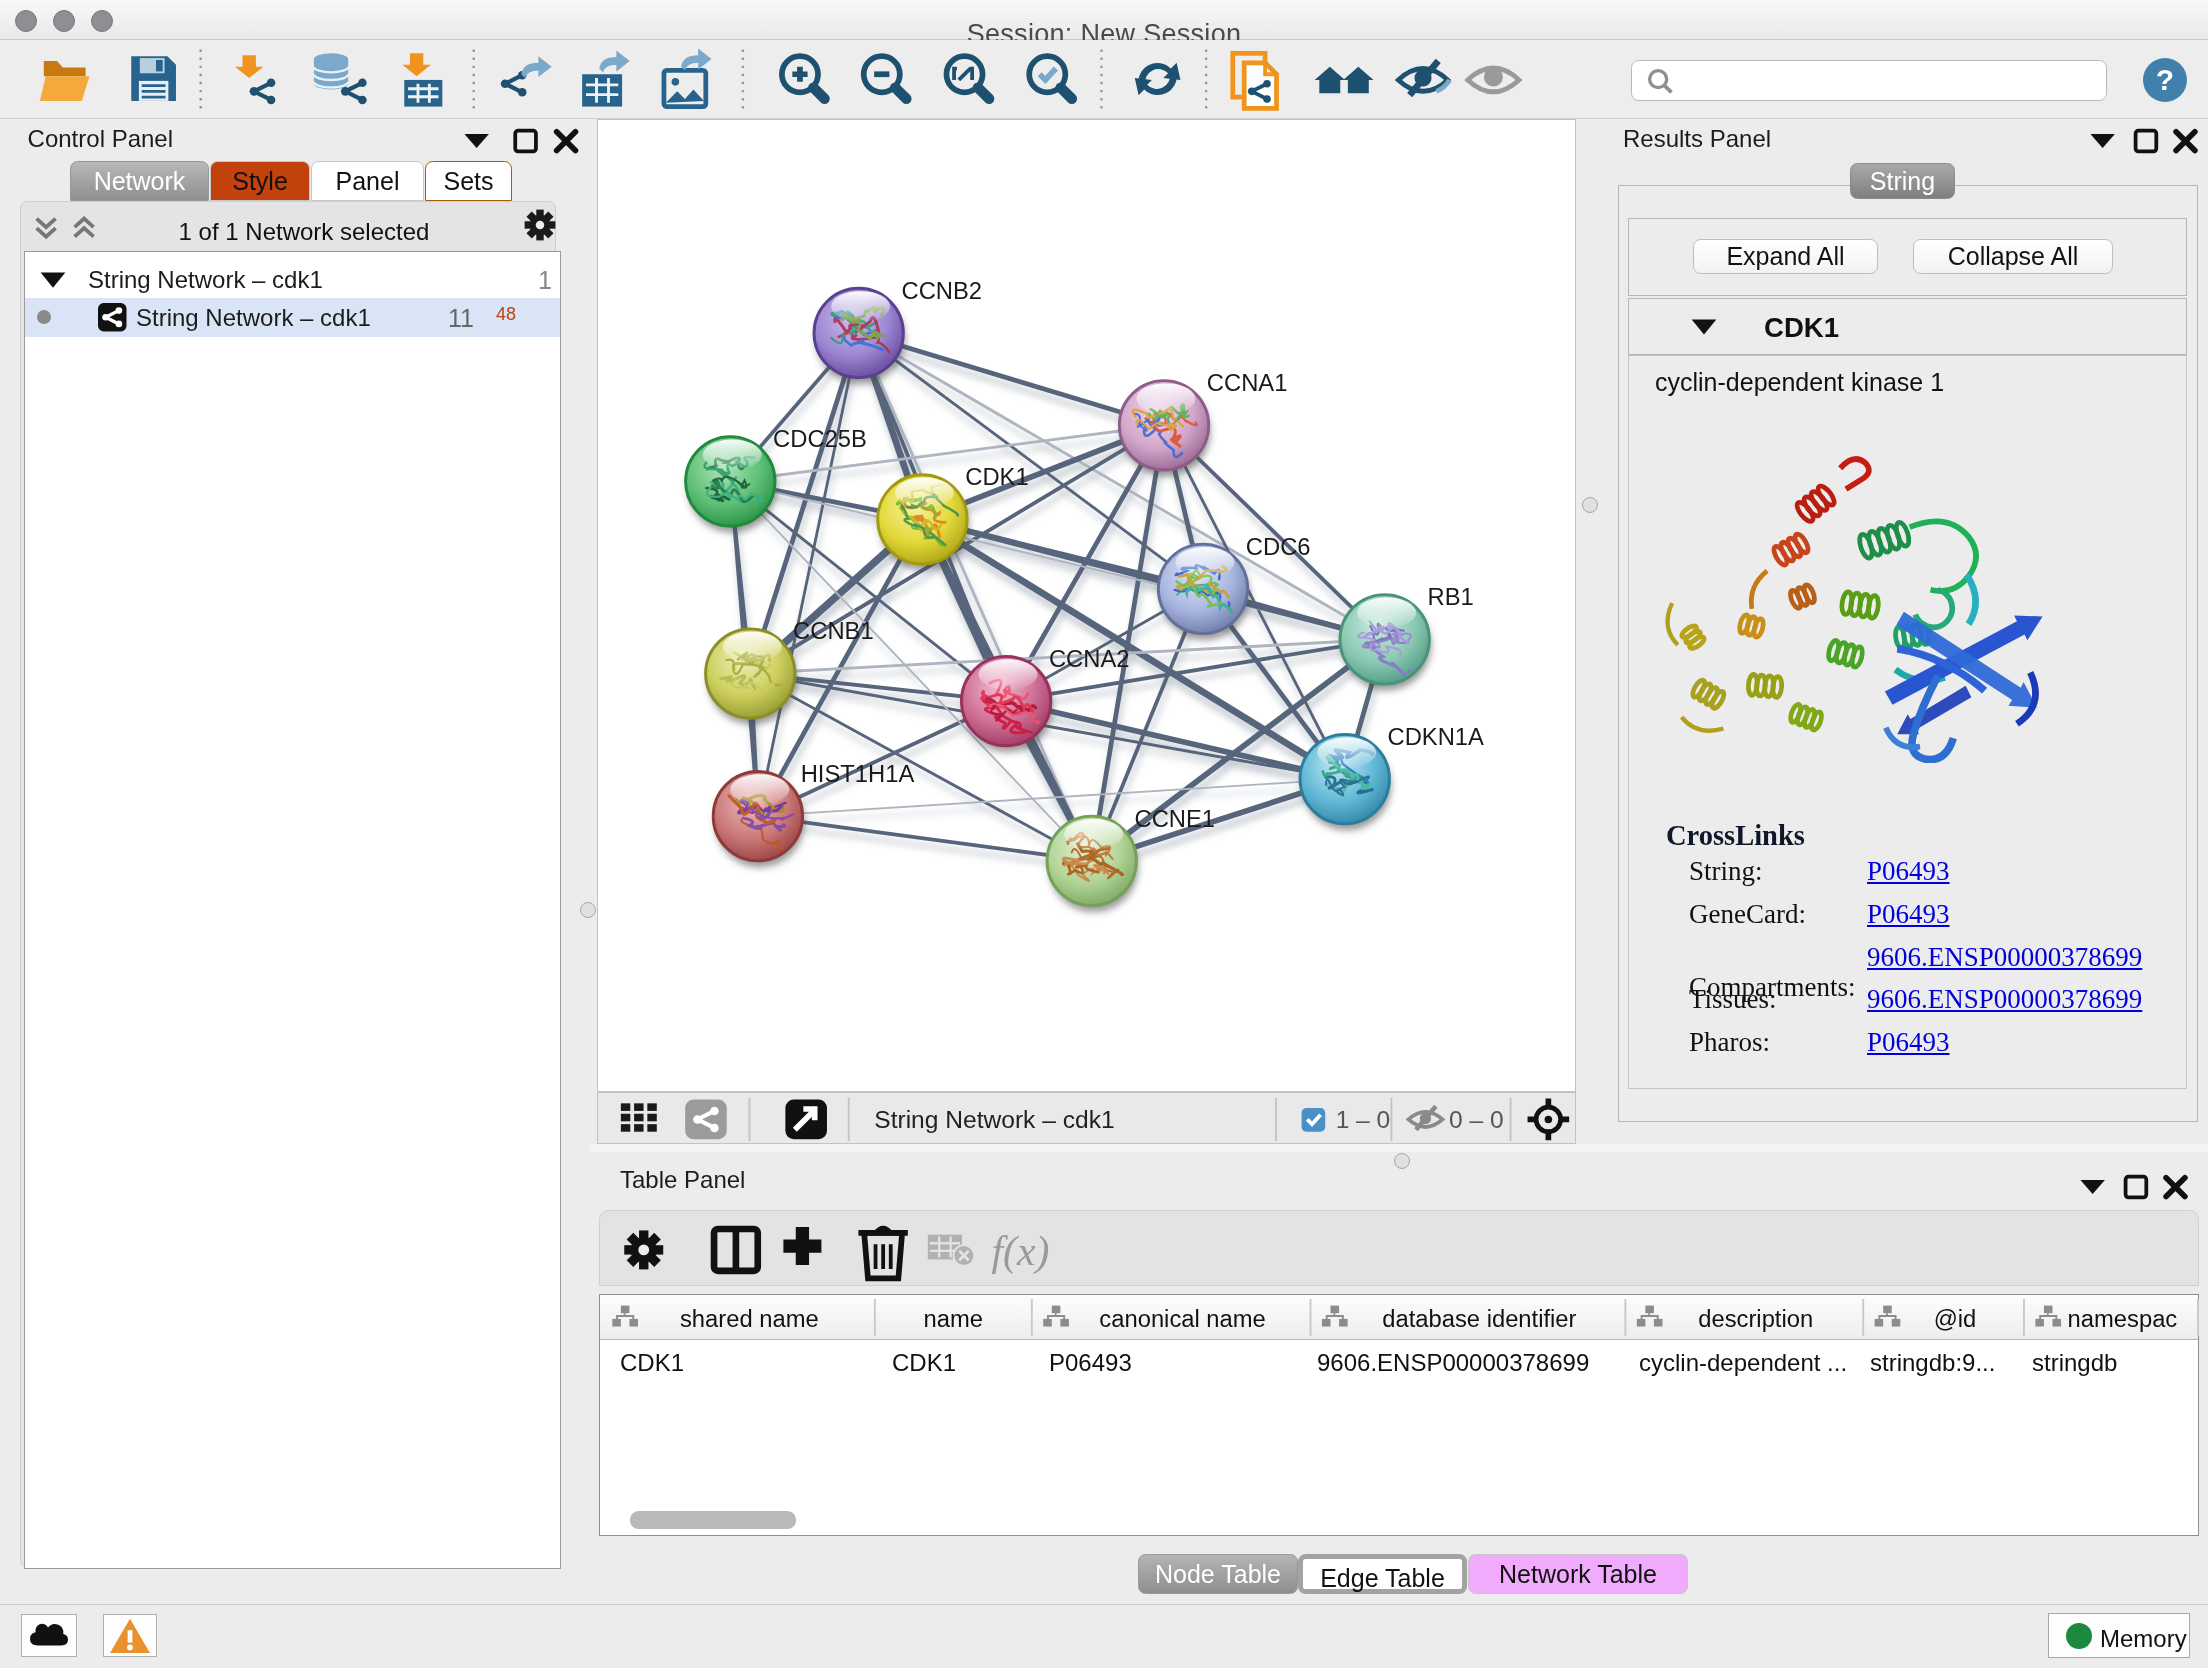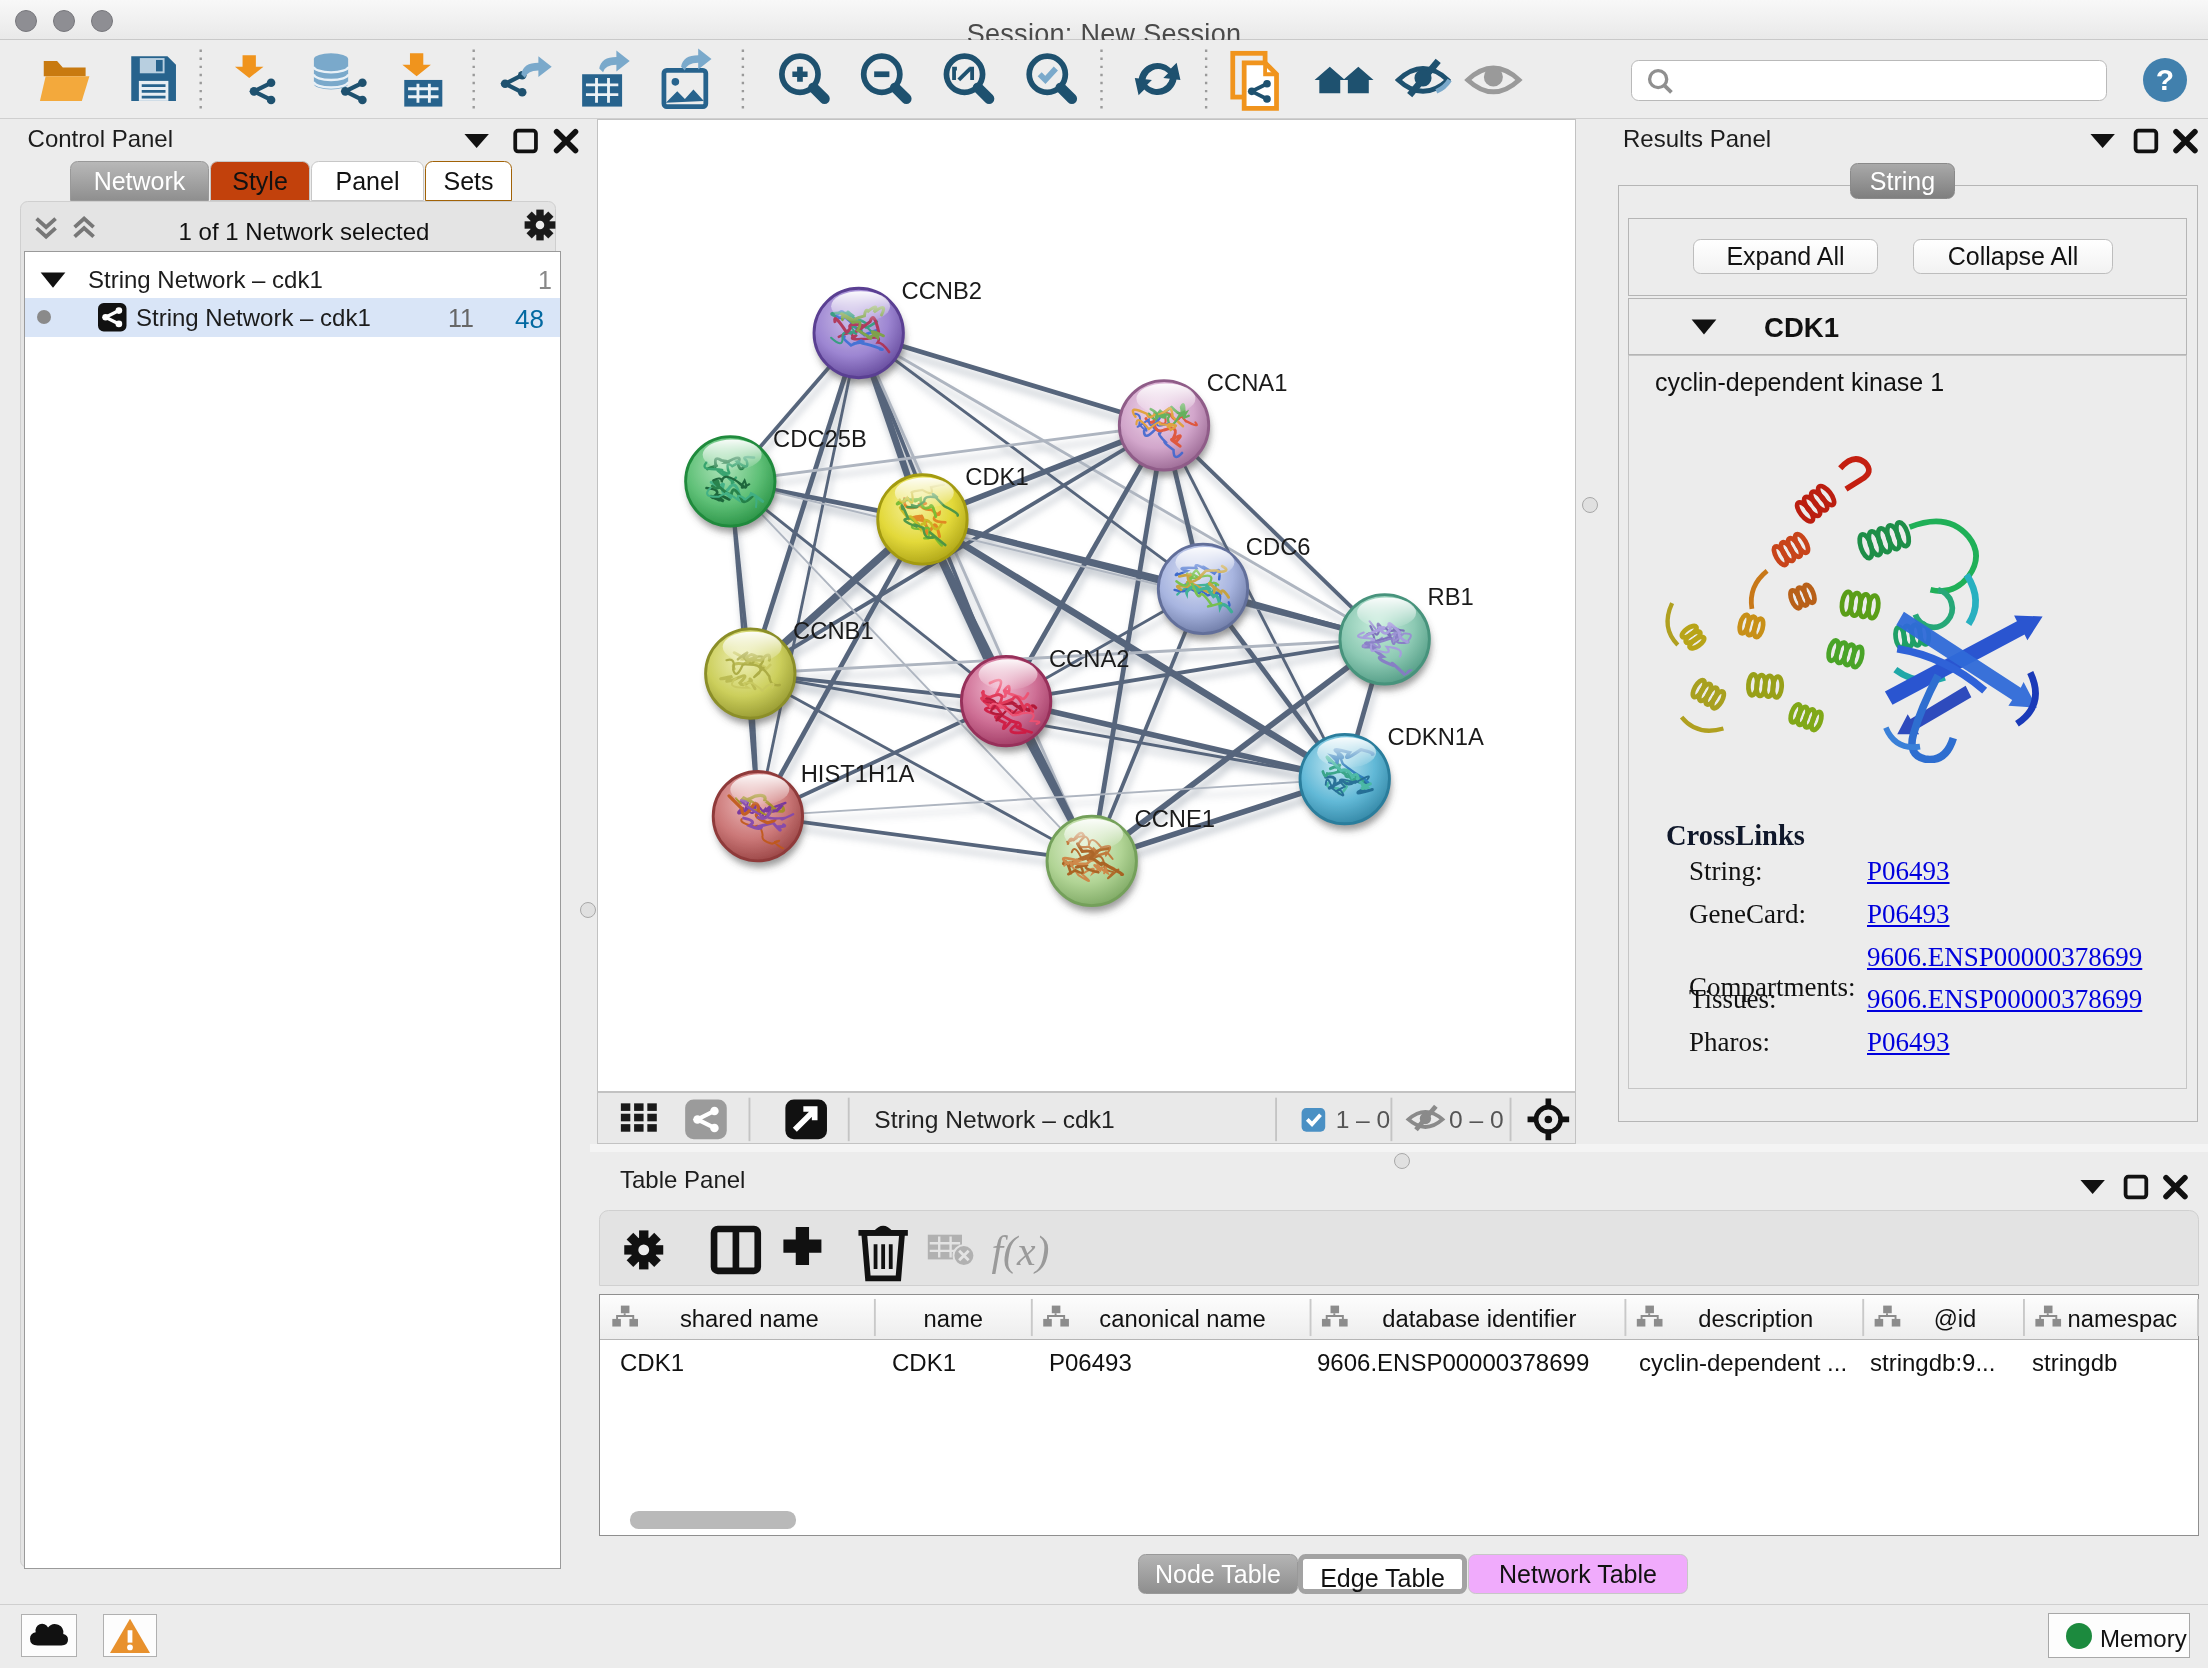--- a/index.html
+++ b/index.html
@@ -156,21 +156,21 @@
 <div class="abs" style="left:37px;top:310px;width:14.3px;height:14.3px;border-radius:50%;background:#8a8a8a;"></div>
 <svg class="abs" style="left:98px;top:303px;" width="28.5" height="28.5" viewBox="0 0 30 30">
     <rect x="0" y="0" width="30" height="30" rx="6" fill="#111"></rect>
     <path d="M22,8 L8,15 L22,22" stroke="#fff" stroke-width="3.5" fill="none"></path>
     <circle cx="22" cy="8" r="3.5" fill="#fff"></circle>
     <circle cx="8" cy="15" r="3.5" fill="#fff"></circle>
     <circle cx="22" cy="22" r="3.5" fill="#fff"></circle>
   </svg>
 <div class="abs ttl" style="left:136px;top:304px;">String Network – cdk1</div>
 <div class="abs" style="left:436px;top:304px;width:38px;text-align:right;font-size:25px;color:#666;">11</div>
-<div class="abs" style="left:506px;top:304px;width:38px;text-align:right;font-size:26px;color:#0369a1;">48</div>
+<div class="abs" style="left:478px;top:304px;width:38px;text-align:right;font-size:18px;color:#c2410c;">48</div>
 <div class="abs" style="left:580px;top:902px;width:16px;height:16px;border-radius:50%;background:#e0e0e0;border:1px solid #a8a8a8;"></div>
 <div class="abs" style="left:1582px;top:497px;width:16px;height:16px;border-radius:50%;background:#e0e0e0;border:1px solid #a8a8a8;"></div>
 <div class="abs" style="left:1394px;top:1153px;width:16px;height:16px;border-radius:50%;background:#e0e0e0;border:1px solid #a8a8a8;"></div>
 <div class="abs" style="left:597px;top:119px;width:979px;height:973px;background:#fff;border:1px solid #c2c2c2;"></div>
 <svg class="abs" style="left:597px;top:119px;" width="979" height="973" viewBox="0 0 1029 1023">
     <defs>
       <filter id="esh" x="-20%" y="-20%" width="140%" height="140%">
         <feDropShadow dx="2" dy="8" stdDeviation="4" flood-color="#7d8795" flood-opacity="0.45"></feDropShadow>
       </filter>
       <filter id="nsh" x="-40%" y="-40%" width="180%" height="180%">

